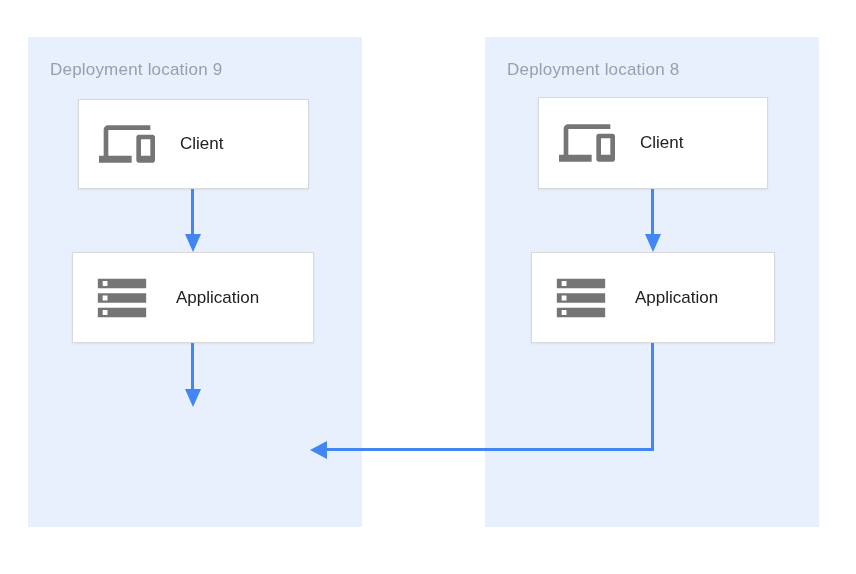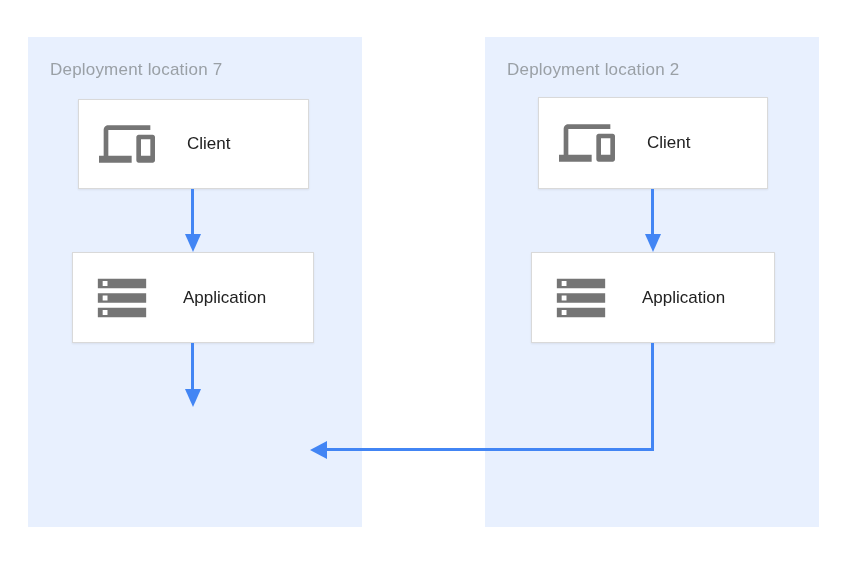--- a/index.html
+++ b/index.html
@@ -31,21 +31,21 @@
   }
   .node {
     position: absolute;
     box-sizing: border-box;
     background: #ffffff;
     border: 1px solid #d9d9d9;
     box-shadow: 0 1px 2px rgba(0,0,0,0.07);
     display: flex;
     align-items: center;
     padding-left: 20px;
-    gap: 32px;
+    gap: 25px;
   }
   .node-client-1      { left: 78px;  top: 99px;  width: 231px; height: 90px; }
   .node-application-1 { left: 72px;  top: 252px; width: 242px; height: 91px; }
   .node-database-1    { left: 79px;  top: 407px; width: 230px; height: 89px; }
   .node-client-2      { left: 538px; top: 97px;  width: 230px; height: 92px; }
   .node-application-2 { left: 531px; top: 252px; width: 244px; height: 91px; }
   .node-label {
     font-size: 17px;
     color: #212121;
     white-space: nowrap;
@@ -75,25 +75,25 @@
     border-bottom: 9px solid transparent;
     border-right: 17px solid #4285f4;
   }
 </style>
 </head>
 <body>
 
 <div class="canvas">
 
   <div class="panel panel-1">
-    <div class="panel-title">Deployment location 7</div>
+    <div class="panel-title">Deployment location 9</div>
   </div>
 
   <div class="panel panel-2">
-    <div class="panel-title">Deployment location 2</div>
+    <div class="panel-title">Deployment location 8</div>
   </div>
 
   <div class="node node-client-1">
     <span class="icon-wrap">
       <svg width="56" height="56" viewBox="0 0 24 24" fill="#757575" aria-hidden="true">
         <path d="M4 6h18V4H4c-1.1 0-2 .9-2 2v11H0v3h14v-3H4V6zm19 2h-6c-.55 0-1 .45-1 1v10c0 .55.45 1 1 1h6c.55 0 1-.45 1-1V9c0-.55-.45-1-1-1zm-1 9h-4v-7h4v7z"></path>
       </svg>
     </span>
     <span class="node-label">Client</span>
   </div>

